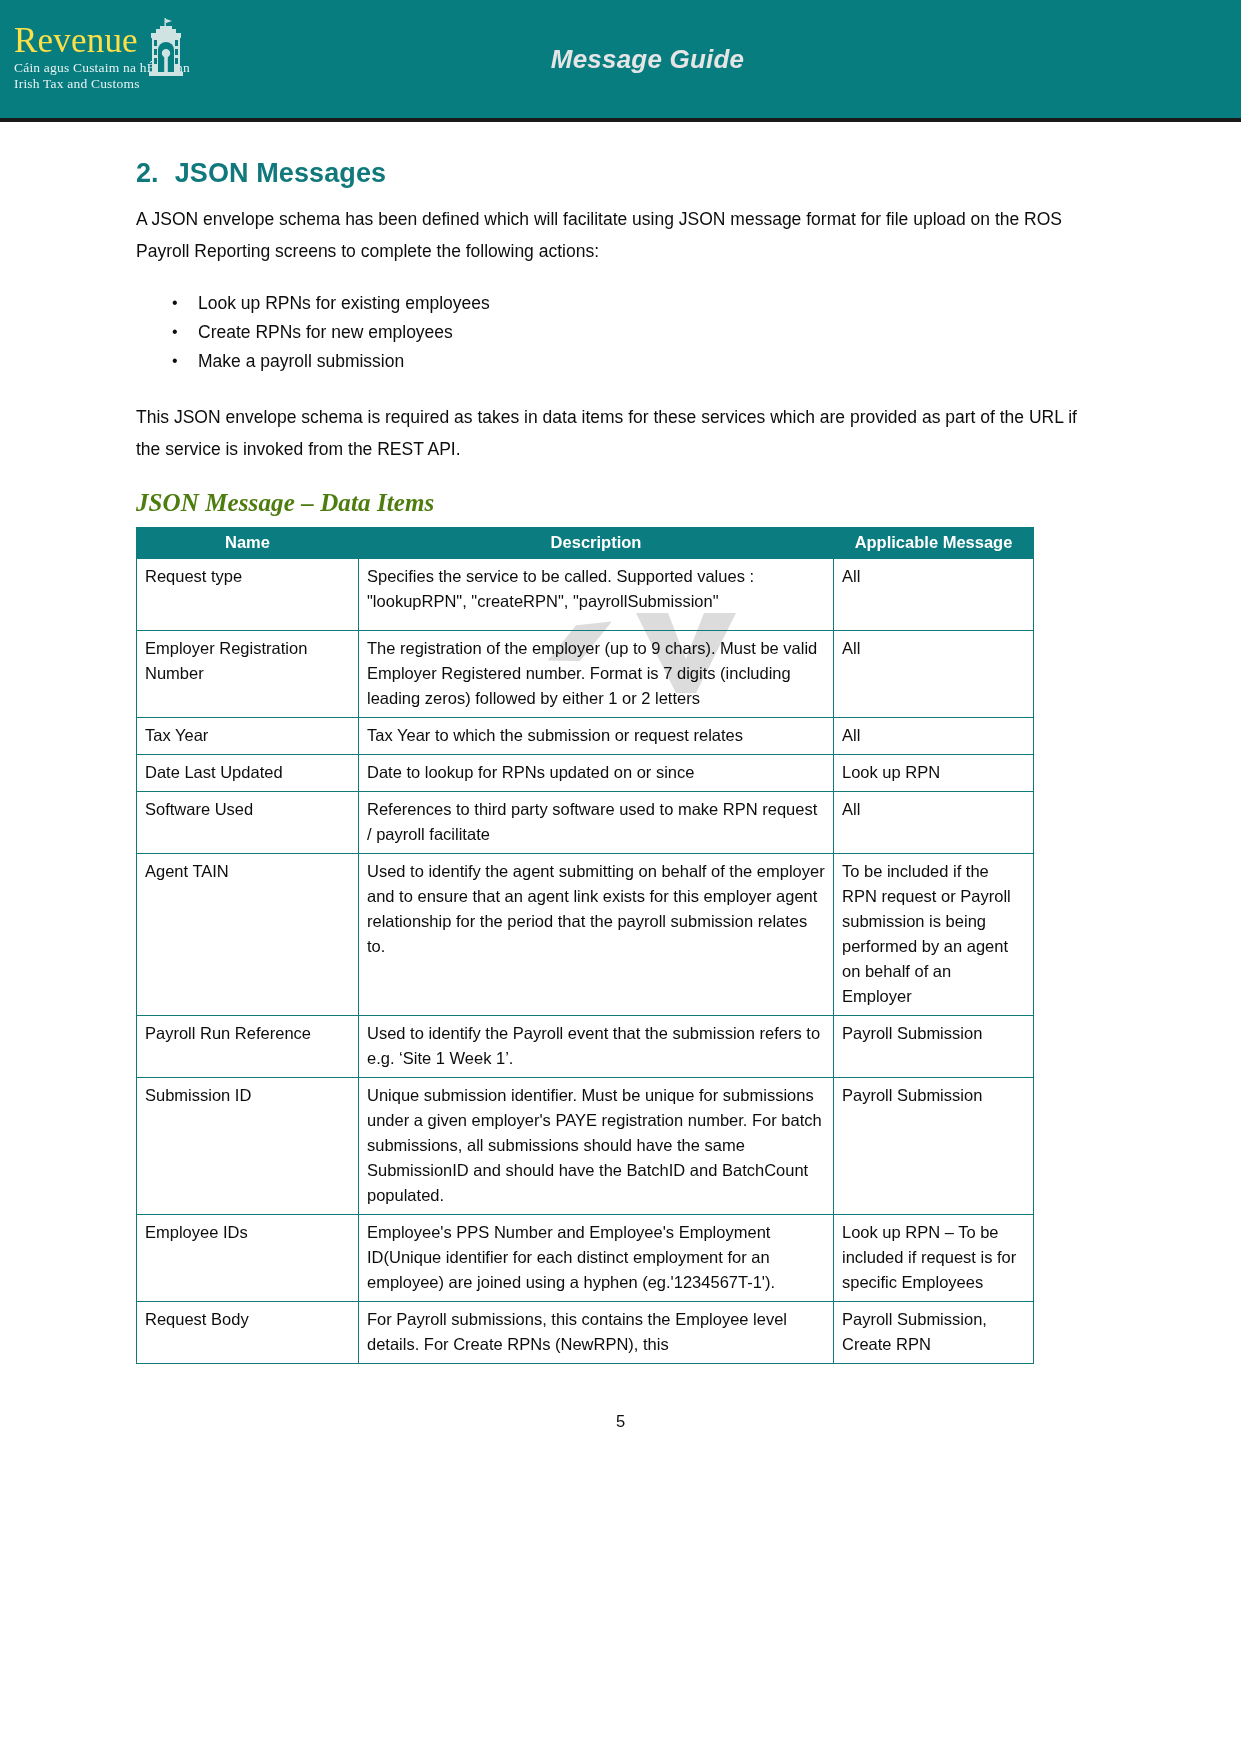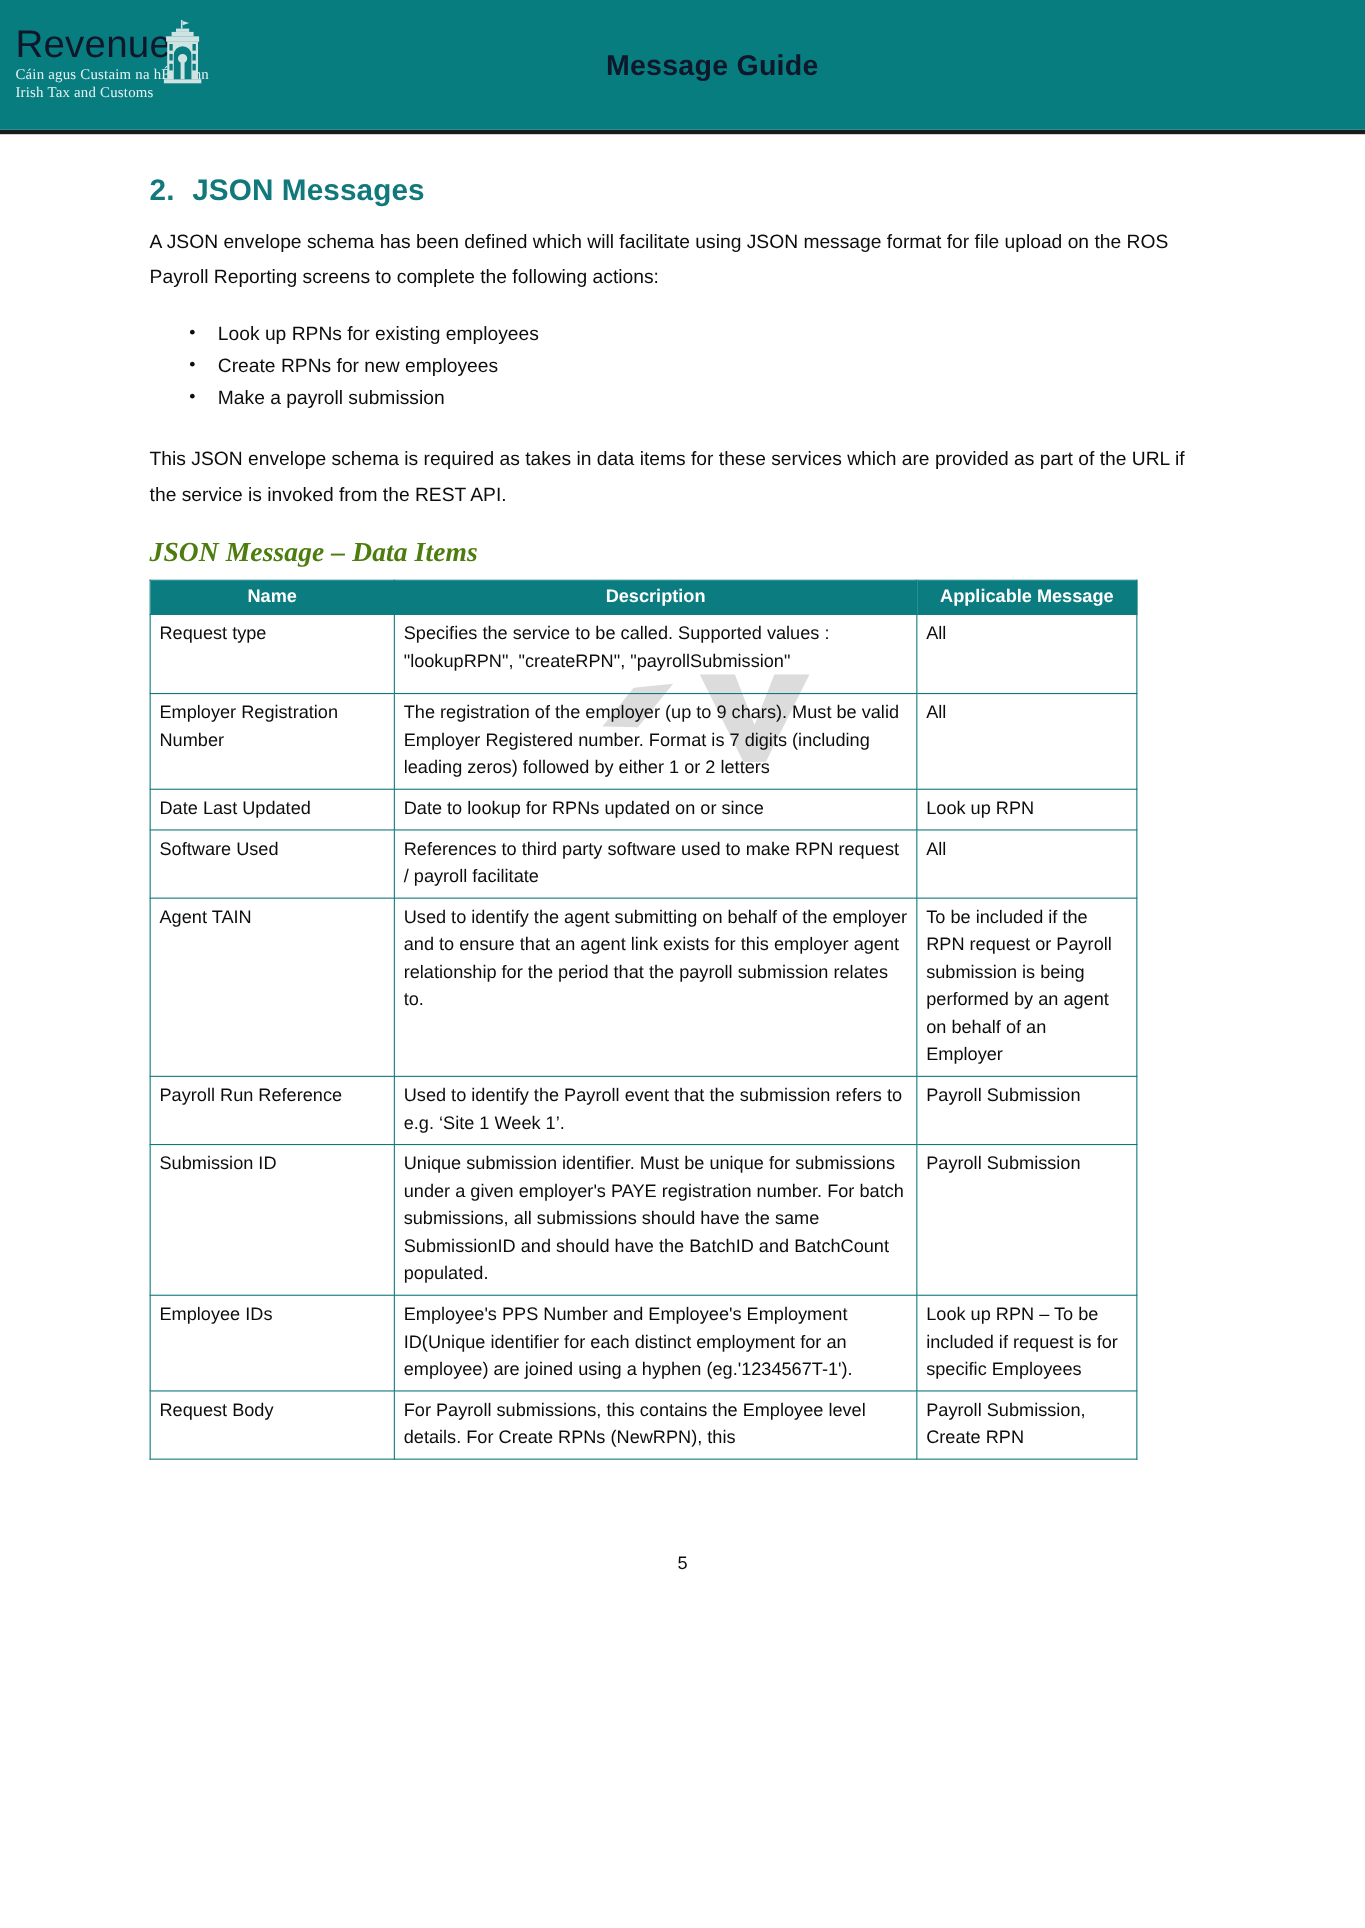--- a/index.html
+++ b/index.html
@@ -31,25 +31,25 @@
   }
   .logo-block {
     position: absolute;
     left: 14px;
     top: 22px;
     width: 185px;
     height: 80px;
     color: #ffffff;
   }
   .logo-word {
-    font-family: Liberation Sans, sans-serif;
+    font-family: Liberation Serif, serif;
     font-size: 35px;
     line-height: 38px;
     letter-spacing: 0.2px;
-    color: #0f172a;
+    color: #fde047;
     font-weight: 400;
   }
   .logo-sub1, .logo-sub2 {
     font-family: "Liberation Serif", serif;
     font-size: 13.5px;
     line-height: 16px;
     color: #e8f2f2;
     letter-spacing: 0.2px;
   }
   .logo-mark {
@@ -63,24 +63,25 @@
     position: absolute;
     left: 0;
     top: 0;
     width: 1241px;
     height: 118px;
     display: flex;
     align-items: center;
     justify-content: center;
     padding-left: 54px;
     box-sizing: border-box;
-    color: #0f172a;
+    color: #e5e5e5;
     font-size: 26px;
     font-weight: bold;
     letter-spacing: 0.2px;
+    font-style: italic;
   }
 
   
   .page {
     position: relative;
     padding: 0 136px;
     box-sizing: border-box;
   }
 
   .watermark {
@@ -275,20 +276,25 @@
           <td class="col-name">Request type</td>
           <td>Specifies the service to be called. Supported values : "lookupRPN", "createRPN", "payrollSubmission"</td>
           <td>All</td>
         </tr>
         <tr>
           <td class="col-name">Employer Registration Number</td>
           <td>The registration of the employer (up to 9 chars). Must be valid Employer Registered number. Format is 7 digits (including leading zeros) followed by either 1 or 2 letters</td>
           <td>All</td>
         </tr>
         <tr>
+          <td class="col-name">Tax Year</td>
+          <td>Tax Year to which the submission or request relates</td>
+          <td>All</td>
+        </tr>
+        <tr>
           <td class="col-name">Date Last Updated</td>
           <td>Date to lookup for RPNs updated on or since</td>
           <td>Look up RPN</td>
         </tr>
         <tr>
           <td class="col-name">Software Used</td>
           <td>References to third party software used to make RPN request / payroll facilitate</td>
           <td>All</td>
         </tr>
         <tr>

